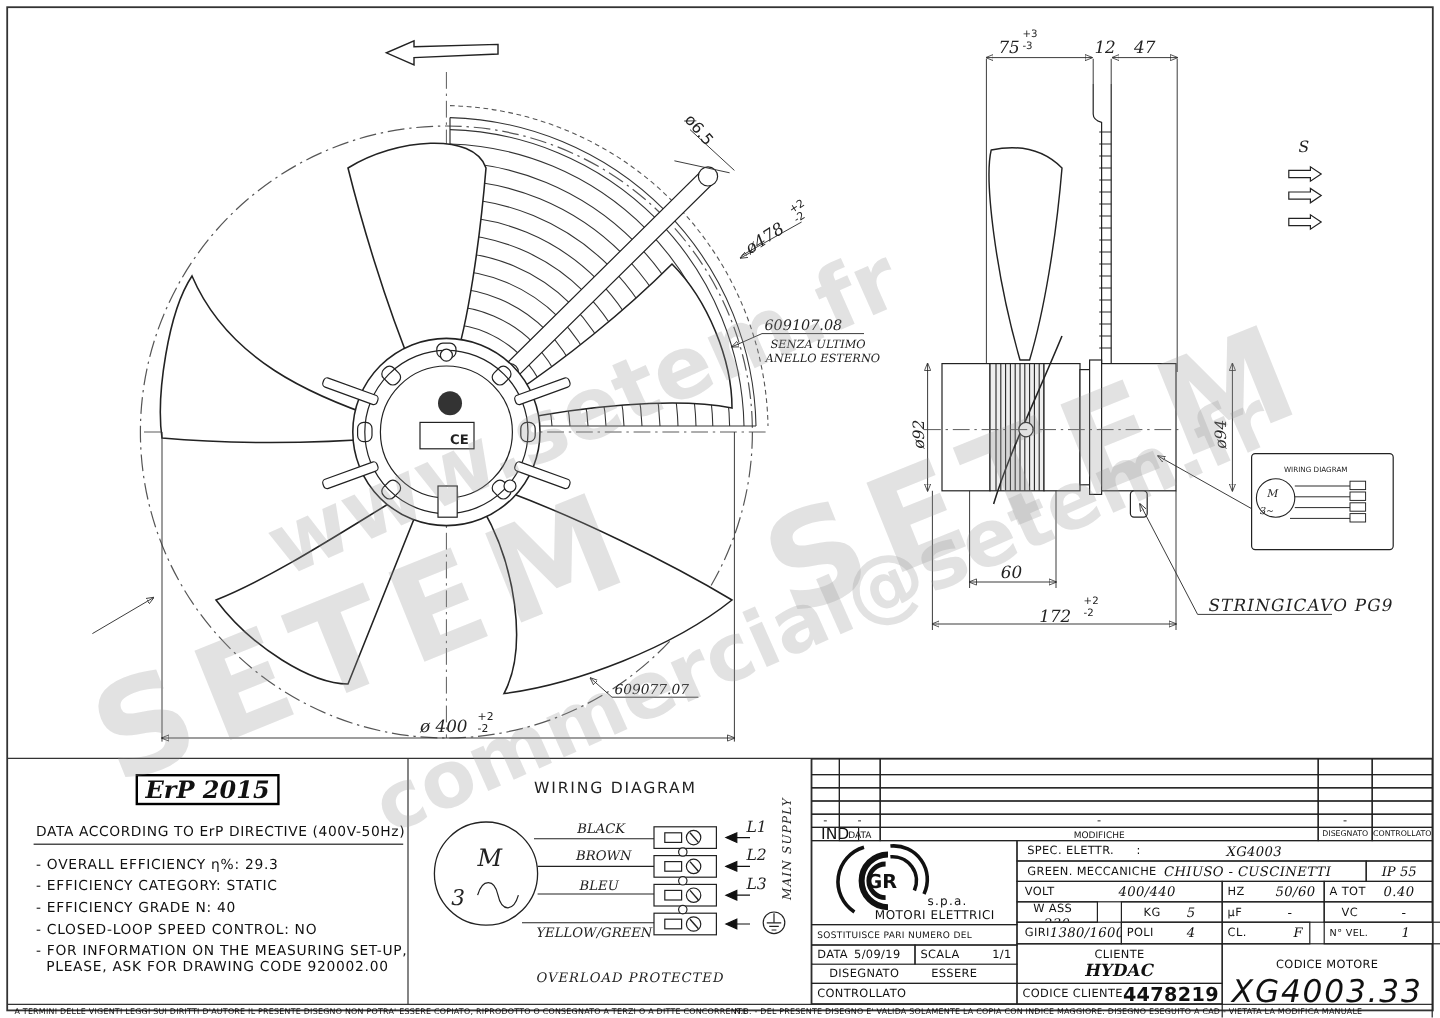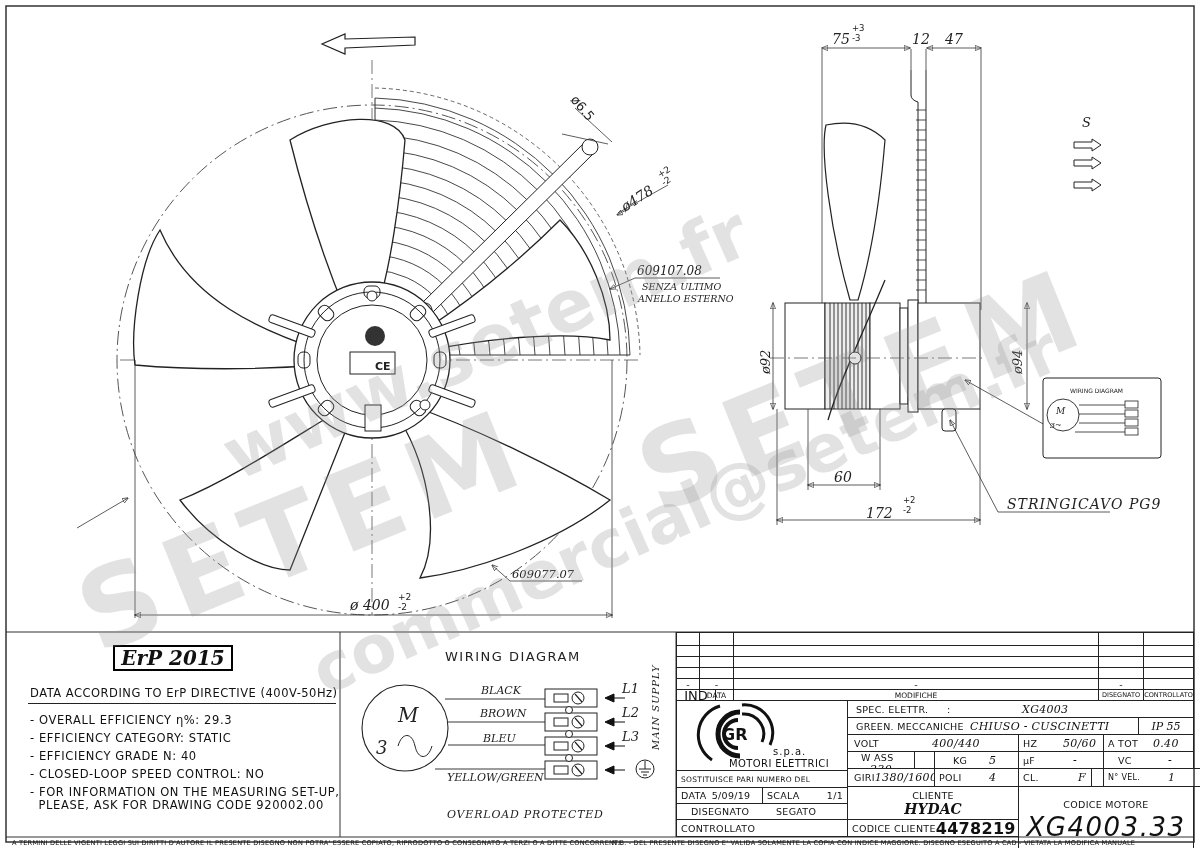--- a/index.html
+++ b/index.html
@@ -445,21 +445,21 @@
     <div class="cell lbl" style="left:0;top:155px;width:87px;height:17px;">
       <span style="margin-right:5px;">DATA</span>
         <span>5/09/19</span>
     </div>
     <div class="cell lbl" style="left:86px;top:155px;width:86px;height:17px;">
       <span style="width:60px;">SCALA</span>
         <span>1/1</span>
     </div>
     <div class="cell lbl" style="left:0;top:171px;width:172px;height:17px;border-top:none;">
       <span style="width:95px;padding-left:10px;">DISEGNATO</span>
-        <span>SEGATO</span>
+        <span>ESSERE</span>
     </div>
     <div class="cell lbl" style="left:0;top:187px;width:172px;height:18px;">CONTROLLATO</div>
 
     <div class="cell" style="left:171px;top:154px;width:172px;height:34px;flex-direction:column;justify-content:center;">
       <span class="lbl">CLIENTE</span>
       <span style="font-family:'DejaVu Serif',serif;font-style:italic;font-weight:bold;font-size:14px;">HYDAC</span>
     </div>
     <div class="cell lbl" style="left:171px;top:187px;width:172px;height:18px;">
       <span style="width:92px;">CODICE CLIENTE</span>
       <span style="font-size:16px;font-weight:bold;">4478219</span>

